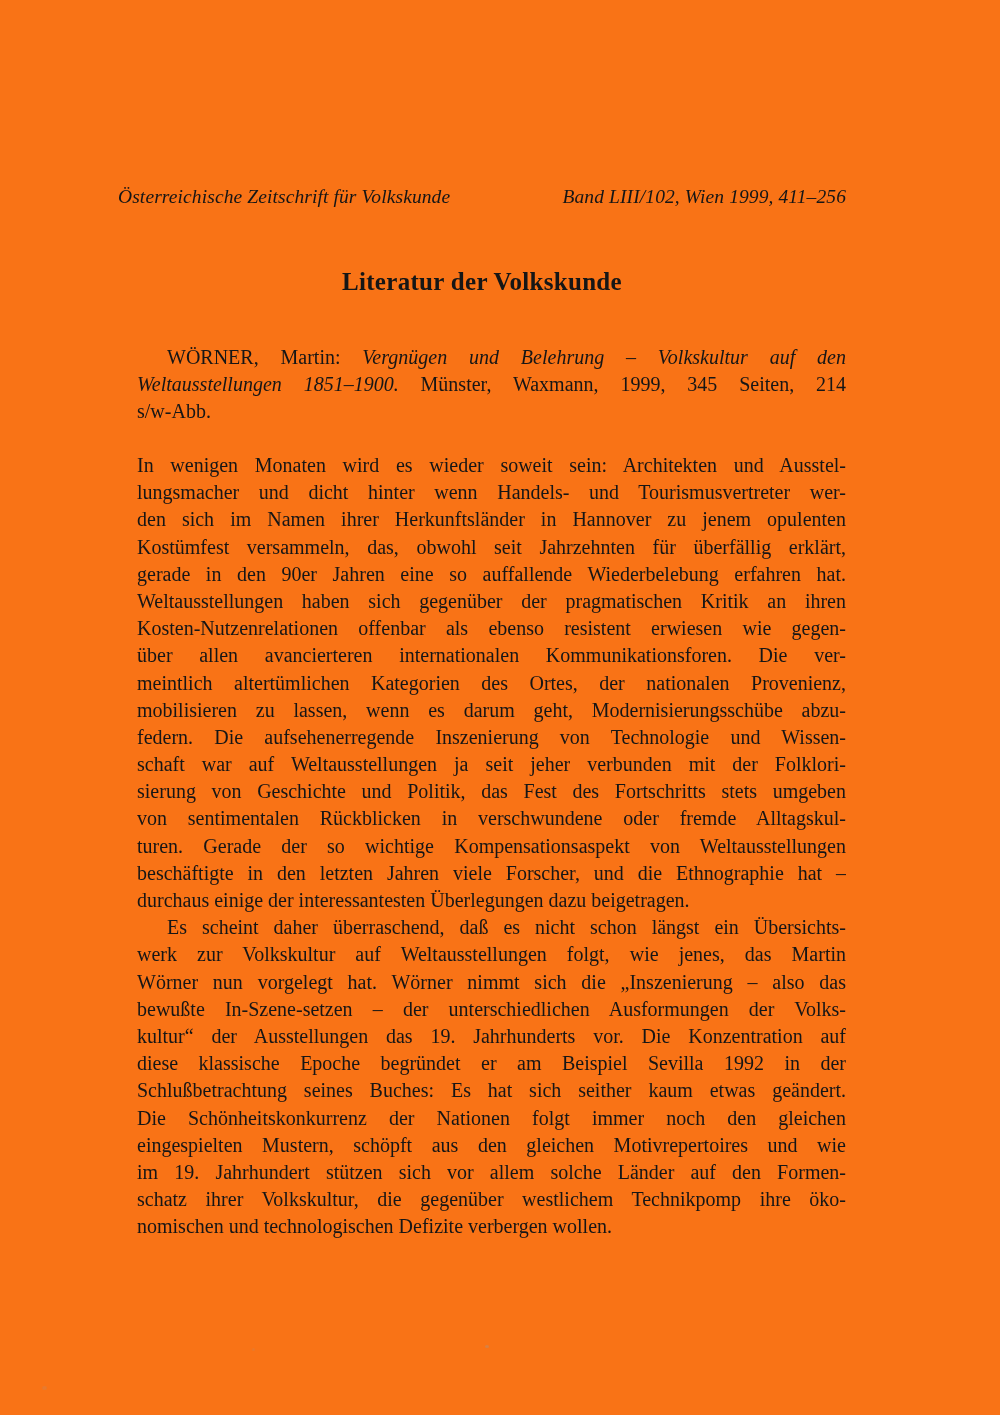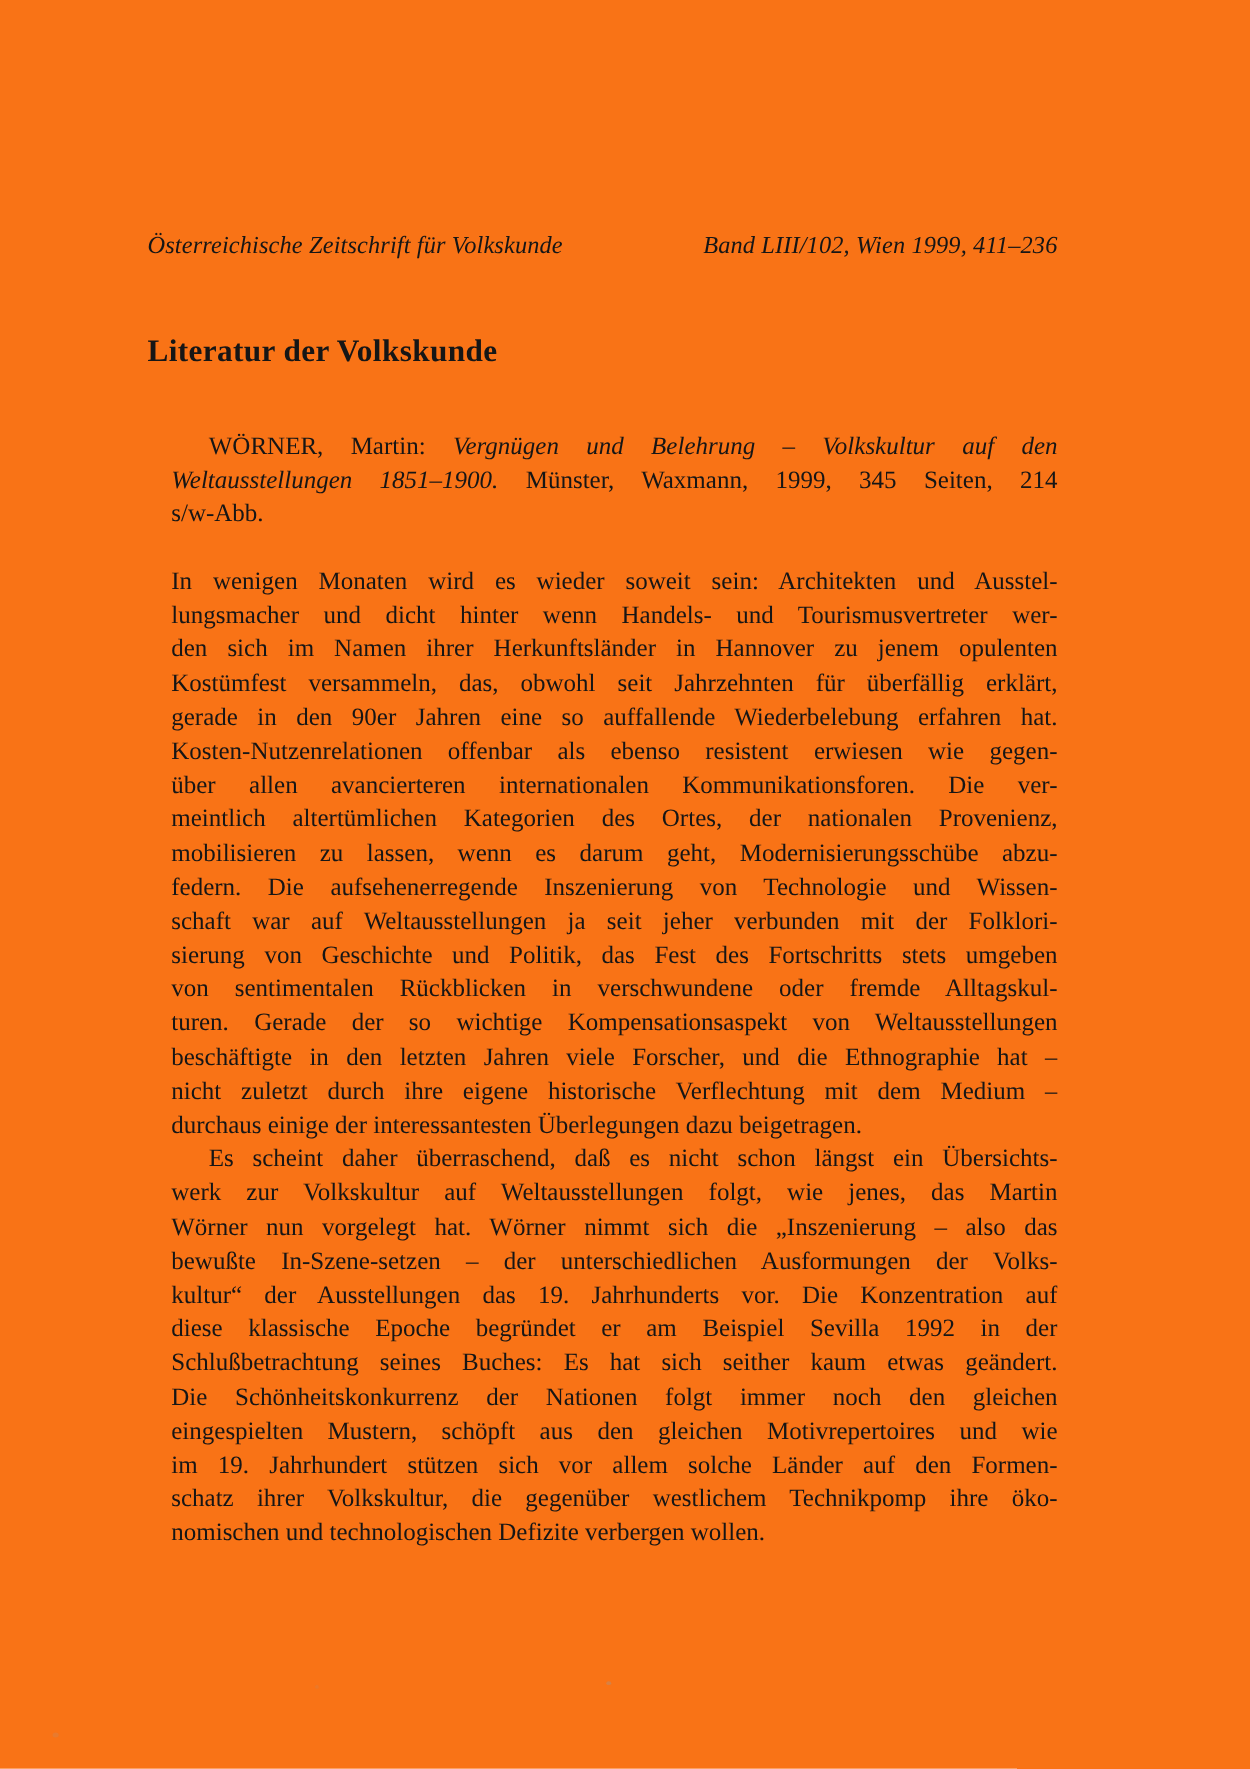--- a/index.html
+++ b/index.html
@@ -24,20 +24,21 @@
     justify-content: space-between;
     font-style: italic;
     font-size: 19.5px;
     letter-spacing: 0.1px;
     white-space: nowrap;
   }
 
   
   .arttitle {
     top: 268px;
+    text-align: center;
     font-weight: bold;
     font-size: 25px;
     letter-spacing: 0.3px;
   }
 
   
   .para { font-size: 20px; line-height: 27.2px; }
   .citation { top: 344px; }
   .bodytext { top: 452px; }
   .line {
@@ -62,49 +63,49 @@
   .speck-2 { left: 42px;  top: 1386px; width: 5px; height: 4px; opacity: 0.18; }
   .speck-3 { left: 252px; top: 1348px; width: 3px; height: 3px; opacity: 0.15; }
 </style>
 </head>
 <body>
 
 <div class="page">
 
   <div class="textcol runhead">
     <span>Österreichische Zeitschrift für Volkskunde</span>
-    <span>Band LIII/102, Wien 1999, 411–236</span>
+    <span>Band LIII/102, Wien 1999, 411–256</span>
   </div>
 
   <div class="textcol arttitle">Literatur der Volkskunde</div>
 
   <div class="textcol para citation indent-first">
       <div class="line"><span>WÖRNER, Martin: </span><span class="it">Vergnügen und Belehrung – Volkskultur auf den</span></div>
       <div class="line"><span class="it">Weltausstellungen 1851–1900.</span><span> Münster, Waxmann, 1999, 345 Seiten, 214</span></div>
       <div class="line ragged"><span>s/w-Abb.</span></div>
     </div>
 
   <div class="textcol bodytext">
     <div class="para">
         <div class="line"><span>In wenigen Monaten wird es wieder soweit sein: Architekten und Ausstel-</span></div>
         <div class="line"><span>lungsmacher und dicht hinter wenn Handels- und Tourismusvertreter wer-</span></div>
         <div class="line"><span>den sich im Namen ihrer Herkunftsländer in Hannover zu jenem opulenten</span></div>
         <div class="line"><span>Kostümfest versammeln, das, obwohl seit Jahrzehnten für überfällig erklärt,</span></div>
         <div class="line"><span>gerade in den 90er Jahren eine so auffallende Wiederbelebung erfahren hat.</span></div>
+        <div class="line"><span>Weltausstellungen haben sich gegenüber der pragmatischen Kritik an ihren</span></div>
         <div class="line"><span>Kosten-Nutzenrelationen offenbar als ebenso resistent erwiesen wie gegen-</span></div>
         <div class="line"><span>über allen avancierteren internationalen Kommunikationsforen. Die ver-</span></div>
         <div class="line"><span>meintlich altertümlichen Kategorien des Ortes, der nationalen Provenienz,</span></div>
         <div class="line"><span>mobilisieren zu lassen, wenn es darum geht, Modernisierungsschübe abzu-</span></div>
         <div class="line"><span>federn. Die aufsehenerregende Inszenierung von Technologie und Wissen-</span></div>
         <div class="line"><span>schaft war auf Weltausstellungen ja seit jeher verbunden mit der Folklori-</span></div>
         <div class="line"><span>sierung von Geschichte und Politik, das Fest des Fortschritts stets umgeben</span></div>
         <div class="line"><span>von sentimentalen Rückblicken in verschwundene oder fremde Alltagskul-</span></div>
         <div class="line"><span>turen. Gerade der so wichtige Kompensationsaspekt von Weltausstellungen</span></div>
         <div class="line"><span>beschäftigte in den letzten Jahren viele Forscher, und die Ethnographie hat –</span></div>
-        <div class="line"><span>nicht zuletzt durch ihre eigene historische Verflechtung mit dem Medium –</span></div>
         <div class="line ragged"><span>durchaus einige der interessantesten Überlegungen dazu beigetragen.</span></div>
       </div>
     <div class="para indent-first">
         <div class="line"><span>Es scheint daher überraschend, daß es nicht schon längst ein Übersichts-</span></div>
         <div class="line"><span>werk zur Volkskultur auf Weltausstellungen folgt, wie jenes, das Martin</span></div>
         <div class="line"><span>Wörner nun vorgelegt hat. Wörner nimmt sich die „Inszenierung – also das</span></div>
         <div class="line"><span>bewußte In-Szene-setzen – der unterschiedlichen Ausformungen der Volks-</span></div>
         <div class="line"><span>kultur“ der Ausstellungen das 19. Jahrhunderts vor. Die Konzentration auf</span></div>
         <div class="line"><span>diese klassische Epoche begründet er am Beispiel Sevilla 1992 in der</span></div>
         <div class="line"><span>Schlußbetrachtung seines Buches: Es hat sich seither kaum etwas geändert.</span></div>

